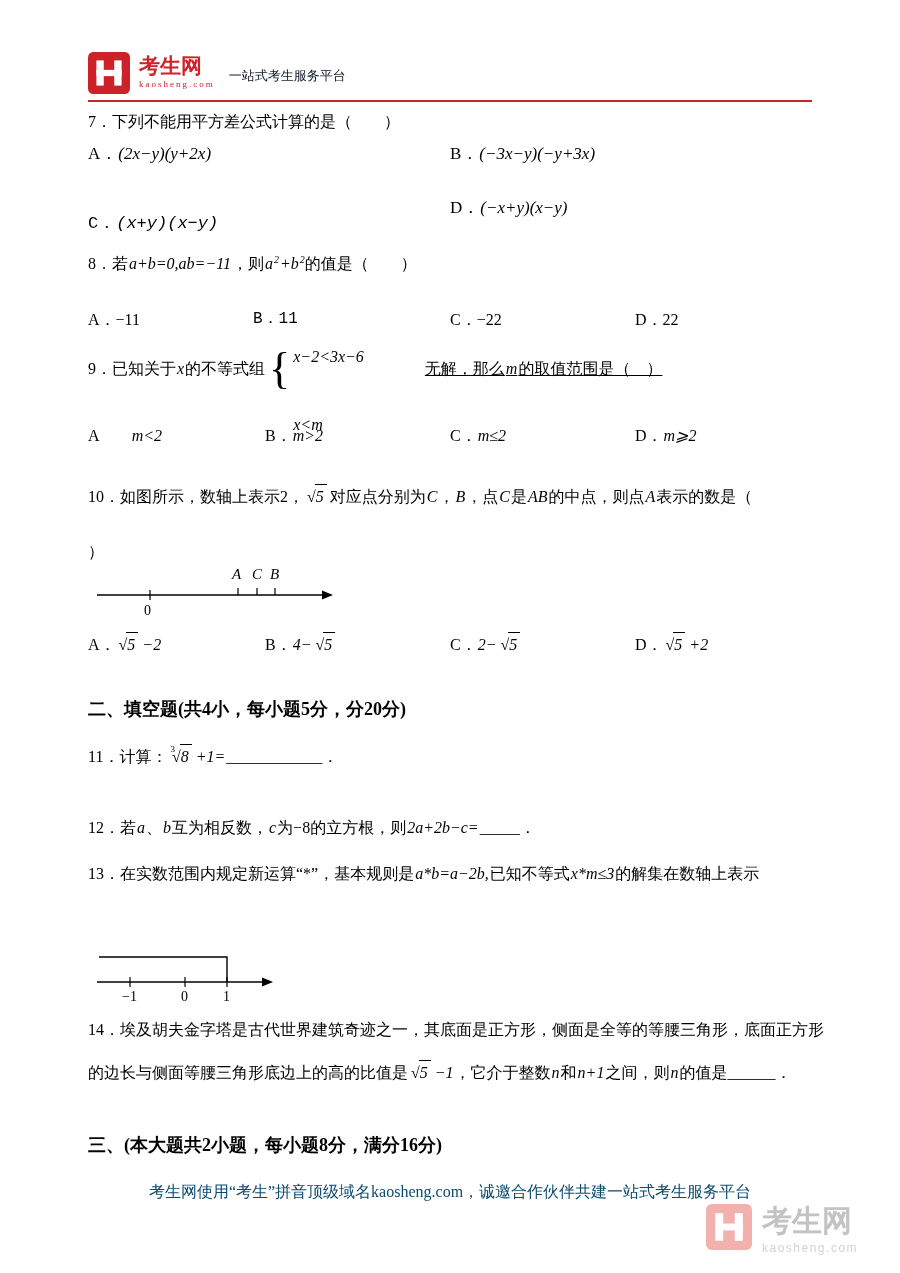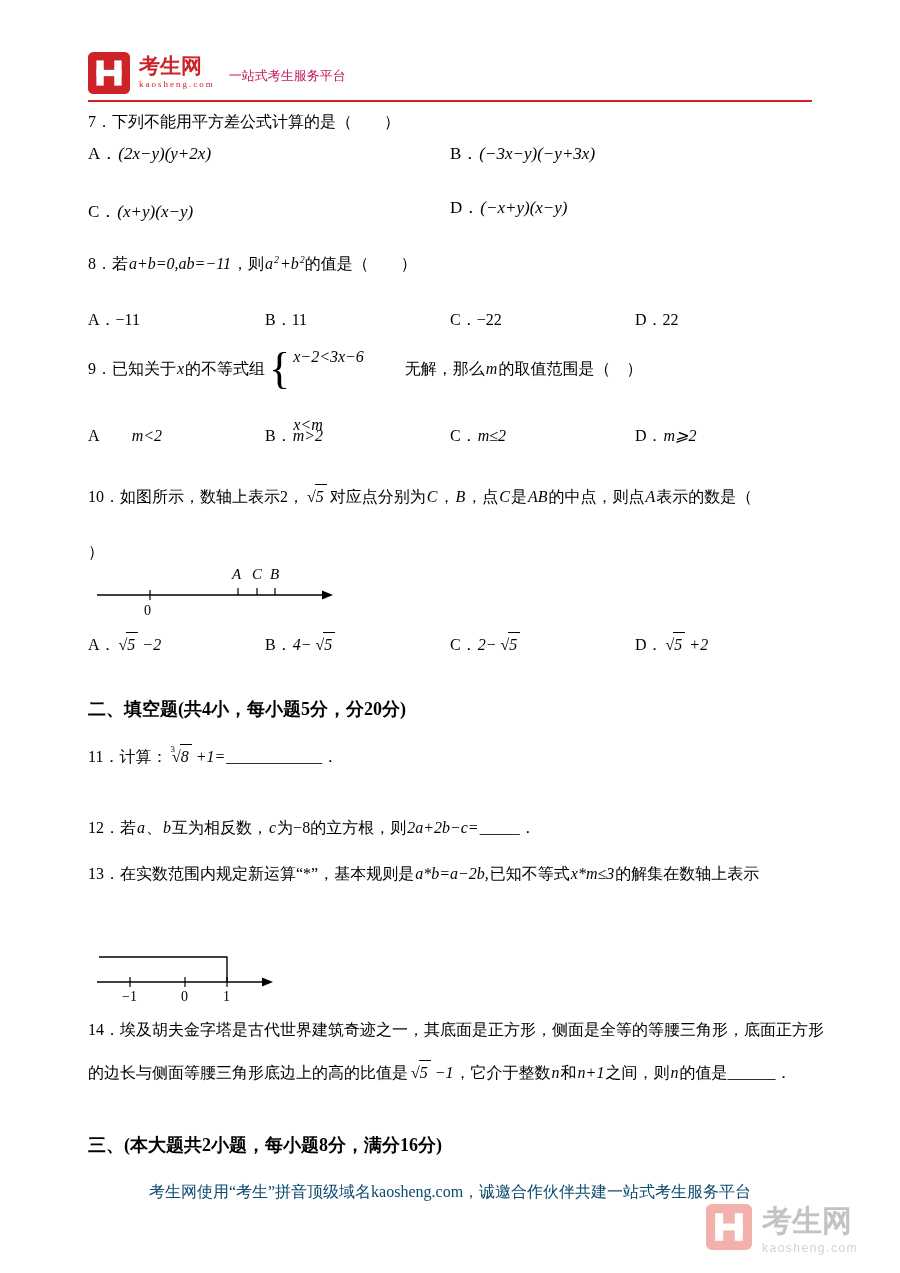--- a/index.html
+++ b/index.html
@@ -8,21 +8,21 @@
     position:relative; width:900px; height:1273px; background:#fff;
     font-family:"Liberation Serif","DejaVu Serif",serif; color:#000; overflow:hidden;
   }
   .abs { position:absolute; white-space:nowrap; font-size:16px; line-height:1.45; }
 
   
   .header { display:flex; align-items:center; }
   .logo-text { margin-left:9px; }
   .brand { font-size:21px; font-weight:bold; color:#cd2228; line-height:1.1; }
   .domain { font-size:9px; color:#cd2228; letter-spacing:2px; }
-  .tagline { margin-left:14px; font-size:13px; color:#be185d; align-self:center; padding-top:6px; }
+  .tagline { margin-left:14px; font-size:13px; color:#0f172a; align-self:center; padding-top:6px; }
   .red-rule { position:absolute; background:#cd2228; }
 
   
   .run-cn { font-style:normal; }
   .run-m { font-style:italic; margin:0 1px; }
   .run-sup { font-style:italic; font-size:10px; vertical-align:super; }
   .run-rad { display:inline-flex; align-items:baseline; font-style:normal; margin:0 3px; }
   .rad-idx { font-size:9px; align-self:flex-start; transform:translateY(-1px); margin-right:-3px; }
   .rad-sign { letter-spacing:-1px; }
   .rad-over { font-style:italic; border-top:1.3px solid #000; padding:0 3px 0 1px; }
@@ -68,39 +68,39 @@
       <div class="brand">考生网</div>
       <div class="domain">kaosheng.com</div>
     </div>
     <div class="tagline">一站式考生服务平台</div>
   </div>
   <div class="red-rule" style="left:88px; top:100px; width:724px; height:2px;"></div>
 
   <div class="abs" style="left:88px; top:110px;">7．下列不能用平方差公式计算的是（　　）</div>
   <div class="abs opt opt-math" style="left:88px;  top:142px;"><span class="run-cn">A．</span><span class="run-m">(2x−y)(y+2x)</span></div>
   <div class="abs opt opt-math" style="left:450px; top:142px;"><span class="run-cn">B．</span><span class="run-m">(−3x−y)(−y+3x)</span></div>
-  <div class="abs opt opt-math" style="left:88px;  top:200px;"><span class="run-cn">C．</span><span class="run-m">(x+y)(x−y)</span></div>
+  <div class="abs opt opt-math" style="left:88px;  top:212px;font-family:Liberation Mono, monospace;"><span class="run-cn">C．</span><span class="run-m">(x+y)(x−y)</span></div>
   <div class="abs opt opt-math" style="left:450px; top:196px;"><span class="run-cn">D．</span><span class="run-m">(−x+y)(x−y)</span></div>
 
   <div class="abs" style="left:88px; top:252px;"><span class="run-cn">8．若</span><span class="run-m">a+b=0,ab=−11</span><span class="run-cn">，则</span><span class="run-m">a</span><span class="run-sup">2</span><span class="run-m">+b</span><span class="run-sup">2</span><span class="run-cn">的值是（　　）</span></div>
   <div class="abs opt" style="left:88px;  top:308px;"><span class="run-cn">A．−11</span></div>
-  <div class="abs opt" style="left:265px; top:308px;"><span class="run-cn">B．11</span></div>
+  <div class="abs opt" style="left:253px; top:308px;font-family:Liberation Mono, monospace;"><span class="run-cn">B．11</span></div>
   <div class="abs opt" style="left:450px; top:308px;"><span class="run-cn">C．−22</span></div>
   <div class="abs opt" style="left:635px; top:308px;"><span class="run-cn">D．22</span></div>
 
   <div class="abs q9row" style="left:88px; top:340px; height:58px;">
     <span><span class="run-cn">9．已知关于</span><span class="run-m">x</span><span class="run-cn">的不等式组</span></span>
     <span class="sys">
       <span class="brace">{</span>
       <span class="sys-rows">
         <span class="run-m">x−2&lt;3x−6</span>
         <span class="run-m">x&lt;m</span>
       </span>
     </span>
-    <span style="margin-left:40px;"><span class="run-cn">无解，那么</span><span class="run-m">m</span><span class="run-cn">的取值范围是（　）</span></span>
+    <span style="margin-left:60px;text-decoration:underline;"><span class="run-cn">无解，那么</span><span class="run-m">m</span><span class="run-cn">的取值范围是（　）</span></span>
   </div>
   <div class="abs opt" style="left:88px;  top:424px;"><span class="run-cn">A　　</span><span class="run-m">m&lt;2</span></div>
   <div class="abs opt" style="left:265px; top:424px;"><span class="run-cn">B．</span><span class="run-m">m&gt;2</span></div>
   <div class="abs opt" style="left:450px; top:424px;"><span class="run-cn">C．</span><span class="run-m">m≤2</span></div>
   <div class="abs opt" style="left:635px; top:424px;"><span class="run-cn">D．</span><span class="run-m">m⩾2</span></div>
 
   <div class="abs" style="left:88px; top:484px;"><span class="run-cn">10．如图所示，数轴上表示2，</span><span class="run-rad">
         <span class="rad-sign">√</span>
         <span class="rad-over">5</span>
       </span><span class="run-cn">对应点分别为</span><span class="run-m">C</span><span class="run-cn">，</span><span class="run-m">B</span><span class="run-cn">，点</span><span class="run-m">C</span><span class="run-cn">是</span><span class="run-m">AB</span><span class="run-cn">的中点，则点</span><span class="run-m">A</span><span class="run-cn">表示的数是（</span></div>

